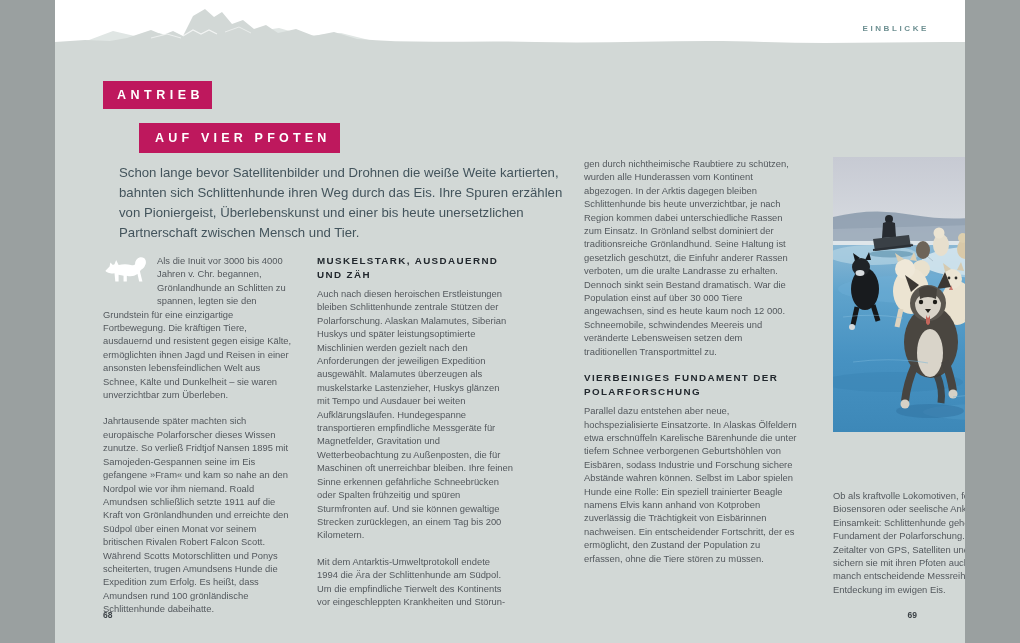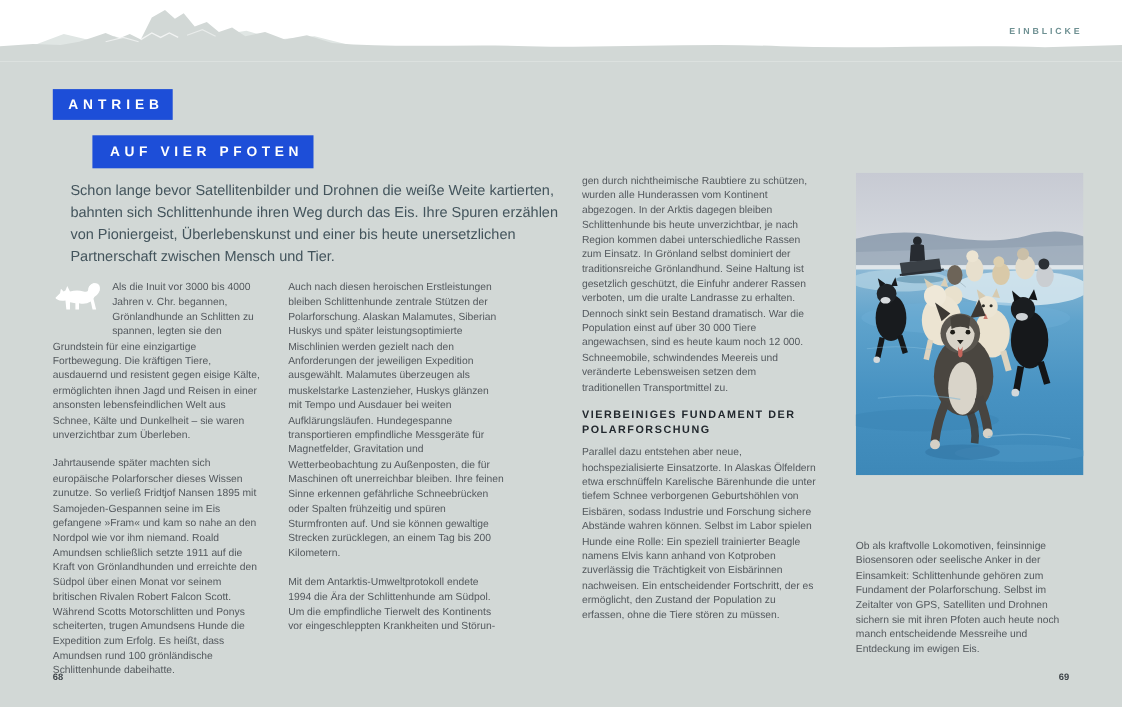--- a/index.html
+++ b/index.html
@@ -1,29 +1,30 @@
 <!DOCTYPE html>
 <html><head>
 <meta charset="utf-8">
 <style>
   html,body{margin:0;padding:0;background:#9aa0a0;}
   .spread{
-    position:relative;width:1020px;height:643px;margin:0 auto;
+    position:relative;width:896px;height:643px;margin:0 auto;
     background:#ffffff;overflow:hidden;
     font-family:"Liberation Sans",sans-serif;
+    padding-left:14px;
     -webkit-font-smoothing:antialiased;
   }
   .page-bg{position:absolute;left:0;top:54px;right:0;bottom:0;background:#d2d8d6;}
   .ridge{position:absolute;left:0;top:0;}
   .kicker{
     position:absolute;top:24px;right:36px;
     font-size:8px;font-weight:bold;letter-spacing:2.6px;color:#6e9092;
   }
   .tbox{
-    position:absolute;background:#1d4ed8;color:#fff;font-weight:bold;
+    position:absolute;background:#be185d;color:#fff;font-weight:bold;
     font-size:12.5px;white-space:nowrap;
   }
   .tbox1{left:48px;top:81px;width:95px;height:28px;line-height:29px;padding-left:14px;letter-spacing:4.5px;}
   .tbox2{left:84px;top:103px;width:185px;height:30px;line-height:31px;padding-left:16px;letter-spacing:4.2px;margin-top:20px;}
   .intro{
     position:absolute;left:48px;top:147px;width:445px;
     font-size:13.2px;line-height:20px;color:#43545c;margin:16px;
   }
   .col{position:absolute;color:#53585d;font-size:9.4px;line-height:13.4px;}
   .col p{margin:0 0 13px 0;}
@@ -90,20 +91,21 @@
             L45,19 L48,31 L44,31 L42,22 Q36,26 29,24 L29,31 L25,31 L25,24
             L19,23 L19,31 L15,31 L14,21 Q8,22 5,20 Q3,19 3,18 Z"></path>
           <circle cx="46" cy="8" r="6" fill="#ffffff"></circle>
         </svg>
       </span><span>Als die Inuit vor 3000 bis 4000 Jahren v. Chr. begannen, Grönlandhunde an Schlitten zu spannen, legten sie den Grundstein für eine einzigartige Fortbewegung. Die kräftigen Tiere, ausdauernd und resistent gegen eisige Kälte, ermöglichten ihnen Jagd und Reisen in einer ansonsten lebensfeindlichen Welt aus Schnee, Kälte und Dunkelheit – sie waren unverzichtbar zum Überleben.</span>
     </p>
     <p>Jahrtausende später machten sich europäische Polarforscher dieses Wissen zunutze. So verließ Fridtjof Nansen 1895 mit Samojeden-Gespannen seine im Eis gefangene »Fram« und kam so nahe an den Nordpol wie vor ihm niemand. Roald Amundsen schließlich setzte 1911 auf die Kraft von Grönlandhunden und erreichte den Südpol über einen Monat vor seinem britischen Rivalen Robert Falcon Scott. Während Scotts Motorschlitten und Ponys scheiterten, trugen Amundsens Hunde die Expedition zum Erfolg. Es heißt, dass Amundsen rund 100 grönländische Schlittenhunde dabeihatte.</p>
   </div>
 
   <div class="col col2">
+    <h3 class="first">MUSKELSTARK, AUSDAUERND UND ZÄH</h3>
     <p>Auch nach diesen heroischen Erstleistungen bleiben Schlittenhunde zentrale Stützen der Polarforschung. Alaskan Malamutes, Siberian Huskys und später leistungsoptimierte Mischlinien werden gezielt nach den Anforderungen der jeweiligen Expedition ausgewählt. Malamutes überzeugen als muskelstarke Lastenzieher, Huskys glänzen mit Tempo und Ausdauer bei weiten Aufklärungsläufen. Hundegespanne transportieren empfindliche Messgeräte für Magnetfelder, Gravitation und Wetterbeobachtung zu Außenposten, die für Maschinen oft unerreichbar bleiben. Ihre feinen Sinne erkennen gefährliche Schneebrücken oder Spalten frühzeitig und spüren Sturmfronten auf. Und sie können gewaltige Strecken zurücklegen, an einem Tag bis 200 Kilometern.</p>
     <p>Mit dem Antarktis-Umweltprotokoll endete 1994 die Ära der Schlittenhunde am Südpol. Um die empfindliche Tierwelt des Kontinents vor eingeschleppten Krankheiten und Störun-</p>
   </div>
 
   <div class="col col3">
     <p>gen durch nichtheimische Raubtiere zu schützen, wurden alle Hunderassen vom Kontinent abgezogen. In der Arktis dagegen bleiben Schlittenhunde bis heute unverzichtbar, je nach Region kommen dabei unterschiedliche Rassen zum Einsatz. In Grönland selbst dominiert der traditionsreiche Grönlandhund. Seine Haltung ist gesetzlich geschützt, die Einfuhr anderer Rassen verboten, um die uralte Landrasse zu erhalten. Dennoch sinkt sein Bestand dramatisch. War die Population einst auf über 30 000 Tiere angewachsen, sind es heute kaum noch 12 000. Schneemobile, schwindendes Meereis und veränderte Lebensweisen setzen dem traditionellen Transportmittel zu.</p>
     <h3>VIERBEINIGES FUNDAMENT DER POLARFORSCHUNG</h3>
     <p>Parallel dazu entstehen aber neue, hochspezialisierte Einsatzorte. In Alaskas Ölfeldern etwa erschnüffeln Karelische Bärenhunde die unter tiefem Schnee verborgenen Geburtshöhlen von Eisbären, sodass Industrie und Forschung sichere Abstände wahren können. Selbst im Labor spielen Hunde eine Rolle: Ein speziell trainierter Beagle namens Elvis kann anhand von Kotproben zuverlässig die Trächtigkeit von Eisbärinnen nachweisen. Ein entscheidender Fortschritt, der es ermöglicht, den Zustand der Population zu erfassen, ohne die Tiere stören zu müssen.</p>
   </div>
 

